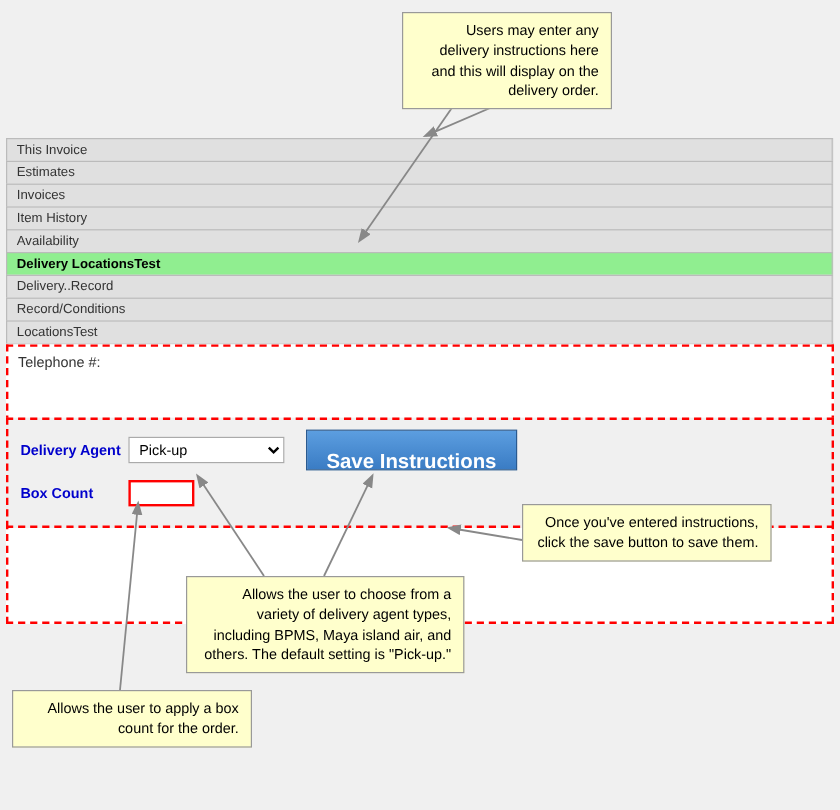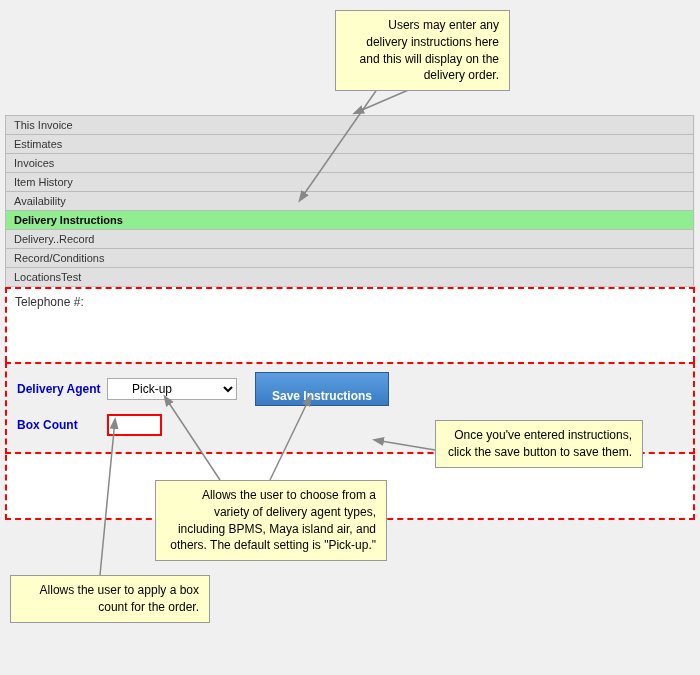--- a/index.html
+++ b/index.html
@@ -101,21 +101,21 @@
       border: none;
       outline: none;
       font-size: 12px;
       resize: none;
       background: white;
     }
 
     
     .controls-area {
       position: absolute;
-      top: 362px;
+      top: 348px;
       left: 5px;
       right: 5px;
       border: 2px dashed red;
       background: #f0f0f0;
       padding: 8px 10px;
     }
 
     .control-row {
       display: flex;
       align-items: center;
@@ -125,33 +125,33 @@
     .control-label {
       font-size: 12px;
       font-weight: bold;
       color: #0000cc;
       width: 90px;
       min-width: 90px;
     }
 
     .delivery-select {
       width: 130px;
-      padding: 2px 20px;
+      padding: 2px 4px;
       font-size: 12px;
       border: 1px solid #aaa;
       background: white;
       height: 22px;
     }
 
     .save-btn {
       margin-left: 18px;
       padding: 16px 16px;
       background: linear-gradient(to bottom, #5c9ee0, #3a7cc4);
       color: white;
-      font-size: 12px;
+      font-size: 17px;
       font-weight: bold;
       border: 1px solid #2a5a90;
       cursor: pointer;
       height: 28px;
     }
 
     .box-count-input {
       width: 55px;
       height: 22px;
       border: 2px solid red;
@@ -209,21 +209,21 @@
   <line x1="100" y1="575" x2="115" y2="420" stroke="#888" stroke-width="1.5" marker-end="url(#arrow)"></line>
 </svg>
 
 <div class="instructions-area">
   <div class="tab-bar" id="tab-bar">
       <div class="tab">This Invoice</div>
       <div class="tab">Estimates</div>
       <div class="tab">Invoices</div>
       <div class="tab">Item History</div>
       <div class="tab">Availability</div>
-      <div class="tab active">Delivery Instructions</div>
+      <div class="tab active">Delivery LocationsTest</div>
       <div class="tab">Delivery..Record</div>
       <div class="tab">Record/Conditions</div>
       <div class="tab">LocationsTest</div>
     </div>
 
   <div class="instructions-content">
     <div class="textarea-label">Telephone #:</div>
     <textarea class="instructions-textarea" style=""></textarea>
   </div>
 </div>

